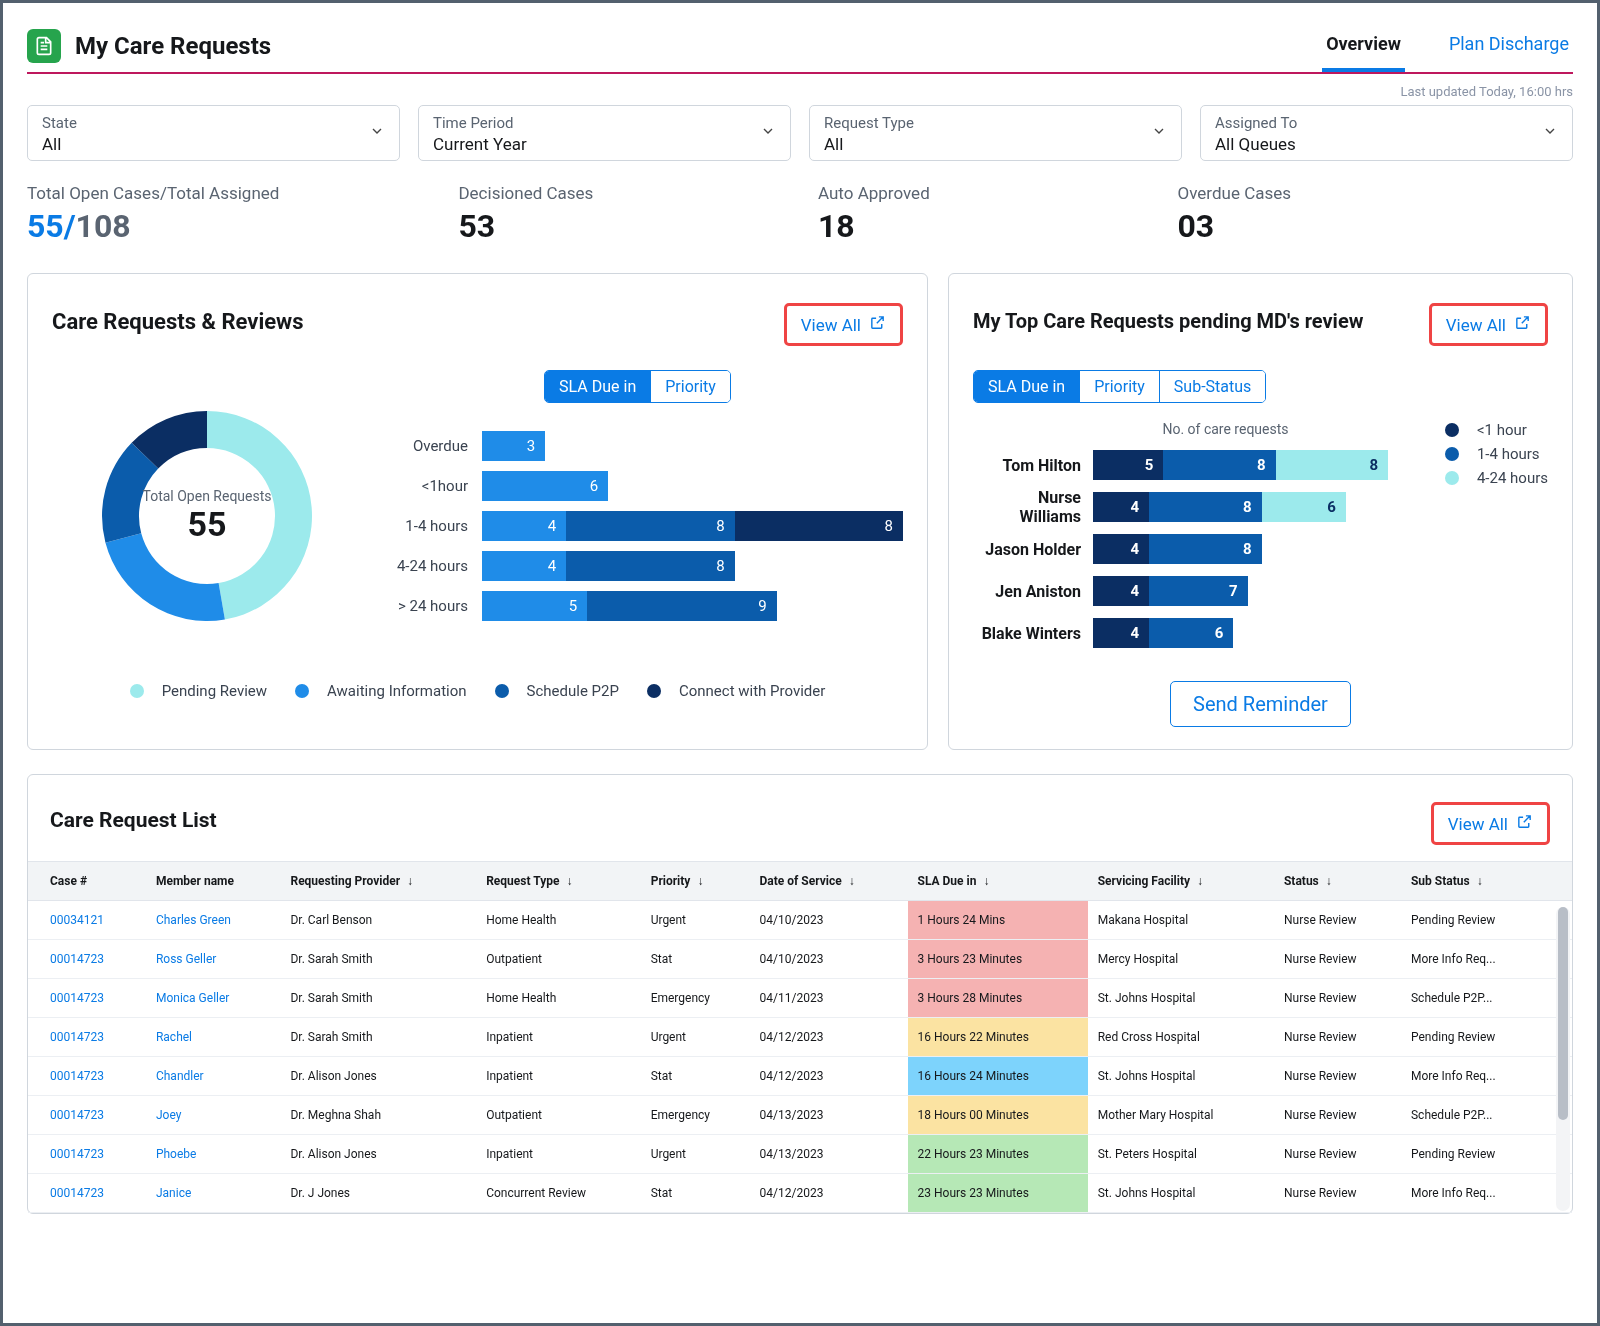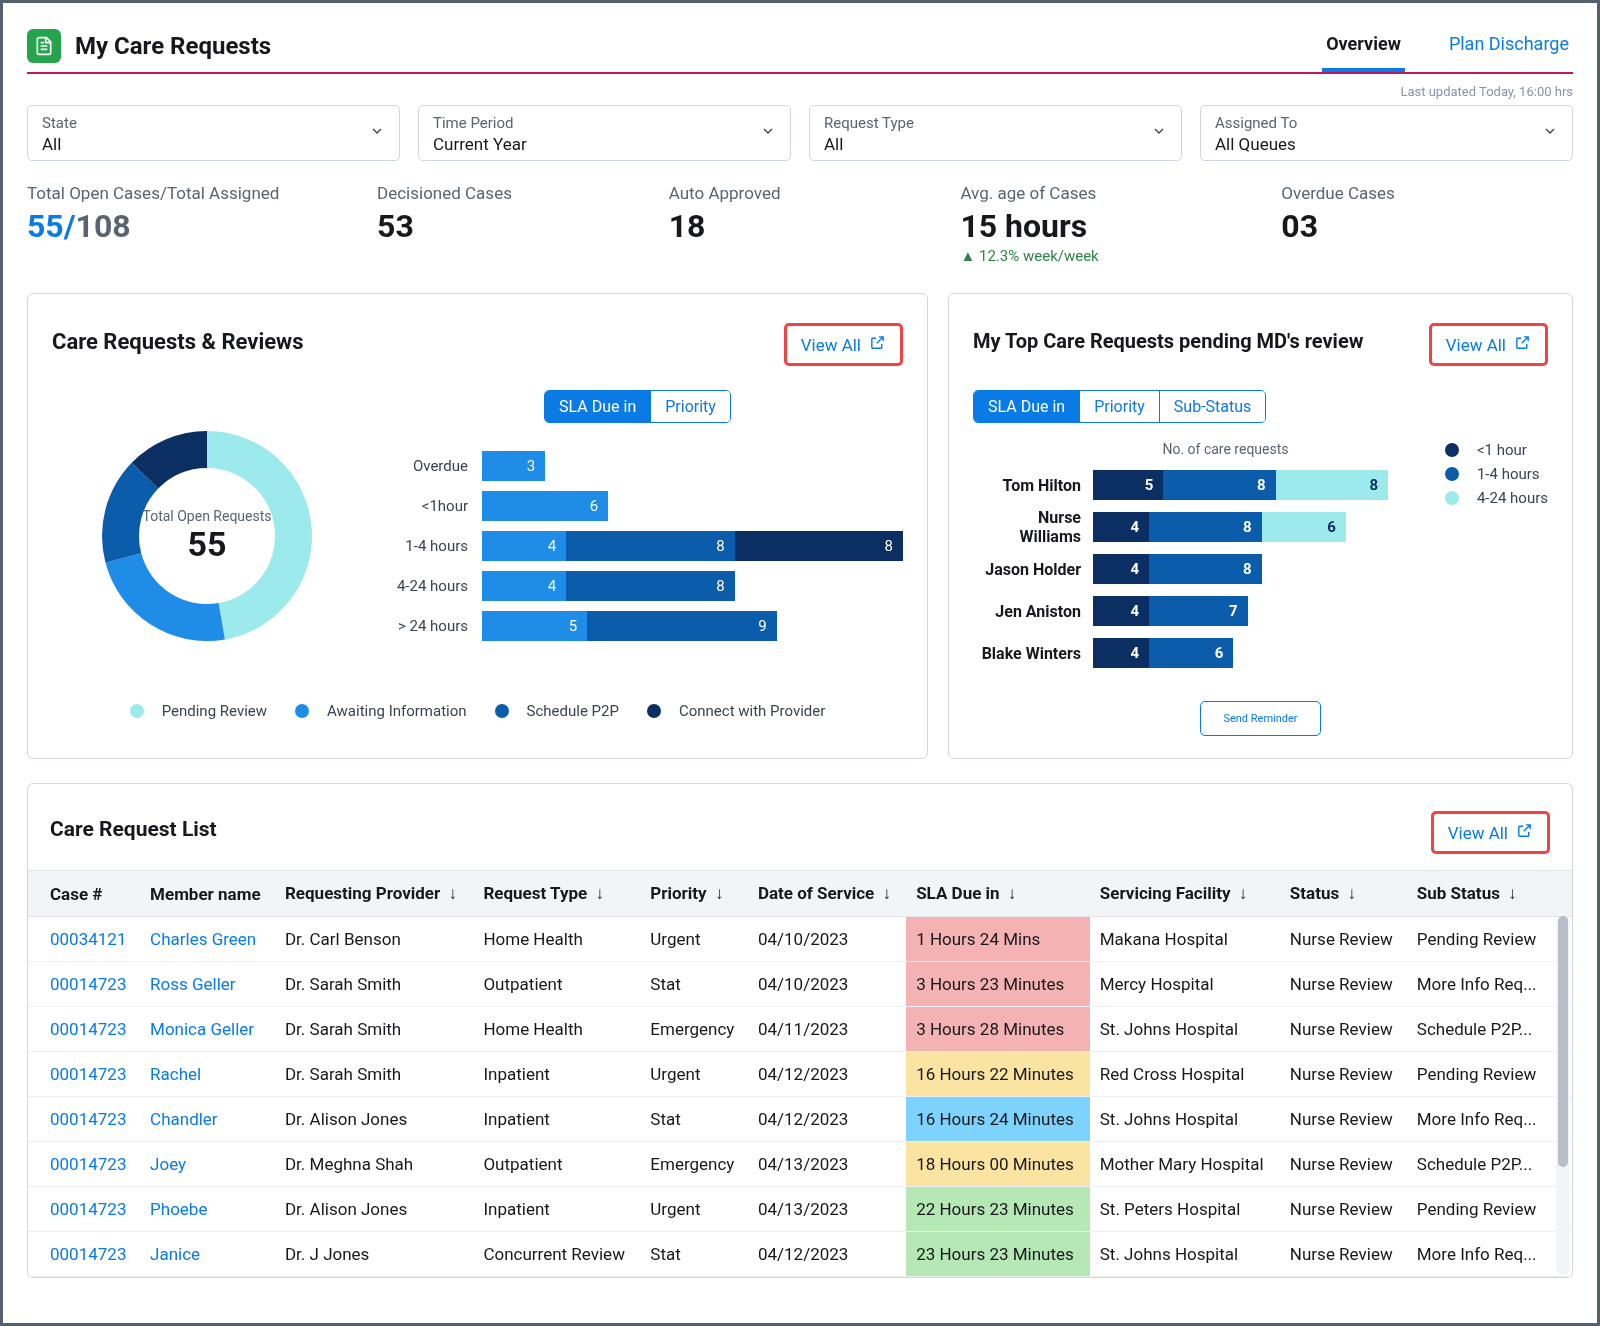--- a/index.html
+++ b/index.html
@@ -57,25 +57,25 @@
 .seg { display: flex; align-items: center; justify-content: flex-end; color: #fff; padding-right: 10px; font-size: 15px; }
 .right-body { position: relative; }
 .right-legend { position: absolute; right: 0; top: 0; font-size: 15px; }
 .right-legend .legend-item { margin-bottom: 6px; }
 .stack-title { text-align: center; font-size: 14px; color: #5a6471; padding-left: 90px; margin-bottom: 10px; }
 .stack-chart { padding-right: 160px; }
 .stack-row { display: flex; align-items: center; height: 36px; margin-bottom: 6px; font-weight: bold; }
 .stack-label { width: 120px; text-align: right; padding-right: 12px; font-size: 16px; }
 .stack-track { flex: 1; display: flex; height: 30px; }
 .send-wrap { display: flex; justify-content: center; margin-top: 30px; }
-.send-btn { border: 1px solid #0a7be5; color: #0a7be5; background: #fff; border-radius: 5px; padding: 10px 22px; font-size: 11px; cursor: pointer; }
+.send-btn { border: 1px solid #0a7be5; color: #0a7be5; background: #fff; border-radius: 5px; padding: 10px 22px; font-size: 20px; cursor: pointer; }
 .list-card { border: 1px solid #d0d6dd; border-radius: 6px; padding: 20px 0 0 0; }
 .list-head { display: flex; align-items: center; padding: 0 22px 16px 22px; }
 .table-wrap { position: relative; }
-.table { width: 100%; border-collapse: collapse; font-size: 17px; }
+.table { width: 100%; border-collapse: collapse; font-size: 12px; }
 .table thead th { text-align: left; font-weight: 700; background: #f2f4f6; padding: 12px 10px; border-top: 1px solid #e1e5eb; border-bottom: 1px solid #e1e5eb; white-space: nowrap; }
 .sort-icon { display:inline-block; margin-left:4px; }
 .table tbody td { padding: 12px 10px; border-bottom: 1px solid #eceff3; white-space: nowrap; }
 .table tbody td.sla { }
 .link-text { color: #0a7be5; cursor: pointer; }
 .vsbar { position: absolute; right: 2px; top: 46px; bottom: 2px; width: 14px; background: #f3f4f6; border-radius: 7px; }
 .vsbar-thumb { position: absolute; left: 2px; right: 2px; top: 0; height: 70%; background: #b8bec7; border-radius: 6px; }
 .open-icon svg { width: 17px; height: 17px; stroke: #0a7be5; fill: none; stroke-width: 2; }
 </style>
 </head>
@@ -135,25 +135,20 @@
         <span class="num">55/</span><span class="den">108</span>
       </div>
     </div>
     <div class="kpi">
       <div class="kpi-label">Decisioned Cases</div>
       <div class="kpi-value">53</div>
     </div>
     <div class="kpi">
       <div class="kpi-label">Auto Approved</div>
       <div class="kpi-value">18</div>
-    </div>
-    <div class="kpi">
-      <div class="kpi-label">Avg. age of Cases</div>
-      <div class="kpi-value">15 hours</div>
-      <div class="trend">▲ 12.3% week/week</div>
     </div>
     <div class="kpi">
       <div class="kpi-label">Overdue Cases</div>
       <div class="kpi-value">03</div>
     </div>
   </div>
 
   <div class="panels">
     <div class="card left">
       <div class="card-head">

